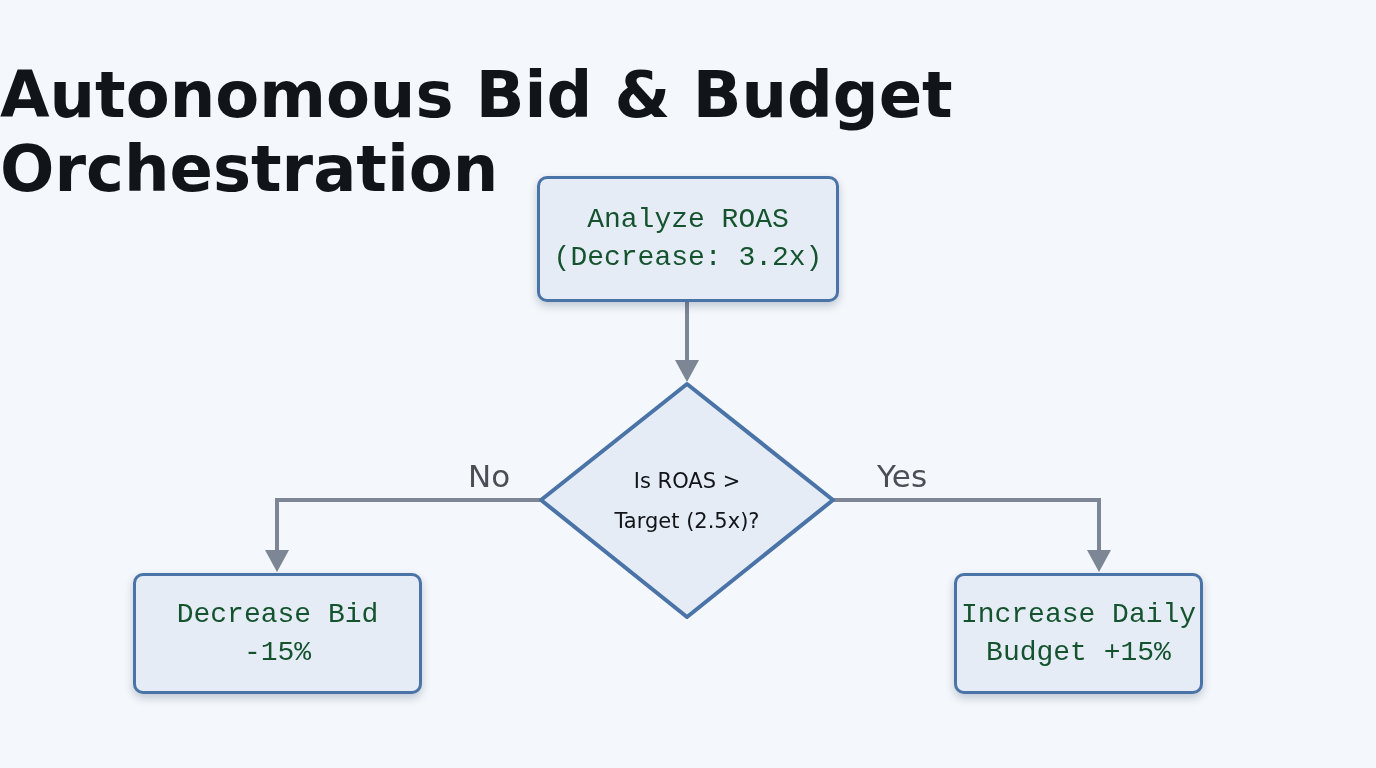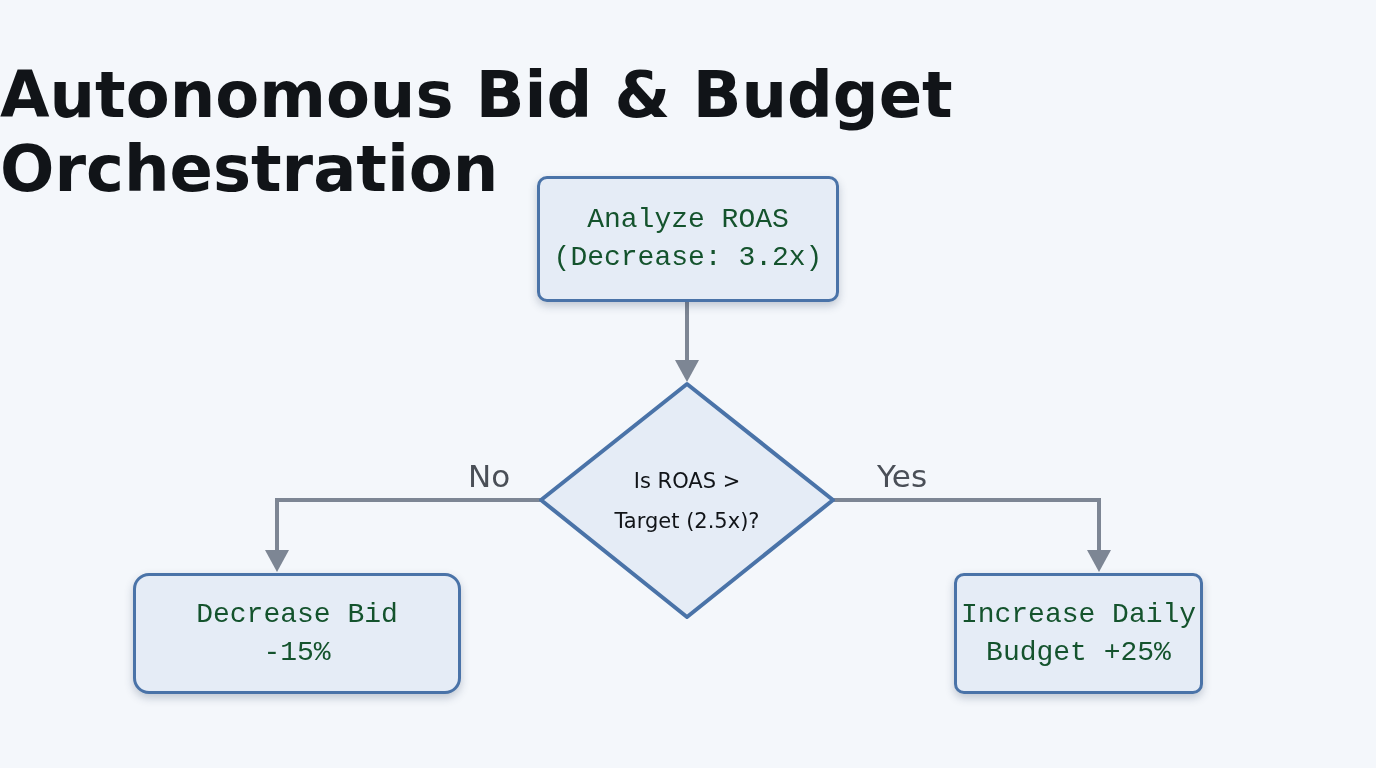--- a/index.html
+++ b/index.html
@@ -58,21 +58,21 @@
 </div>
 
 <div class="diamond-text" style="left:562px; top:461px; width:250px;">
   <div>Is ROAS &gt;</div>
   <div>Target (2.5x)?</div>
 </div>
 
 <div class="label" style="left:468px; top:458px;">No</div>
 <div class="label" style="left:862px; top:458px;margin-left:15px;">Yes</div>
 
-<div class="box" style="left:133px; top:573px; width:328px; height:121px;border-radius:16px;">
+<div class="box" style="left:133px; top:573px; width:289px; height:121px;">
   <span>Decrease Bid</span>
   <span>-15%</span>
 </div>
 
 <div class="box" style="left:954px; top:573px; width:249px; height:121px;">
   <span>Increase Daily</span>
-  <span>Budget +25%</span>
+  <span>Budget +15%</span>
 </div>
 
 </body></html>

